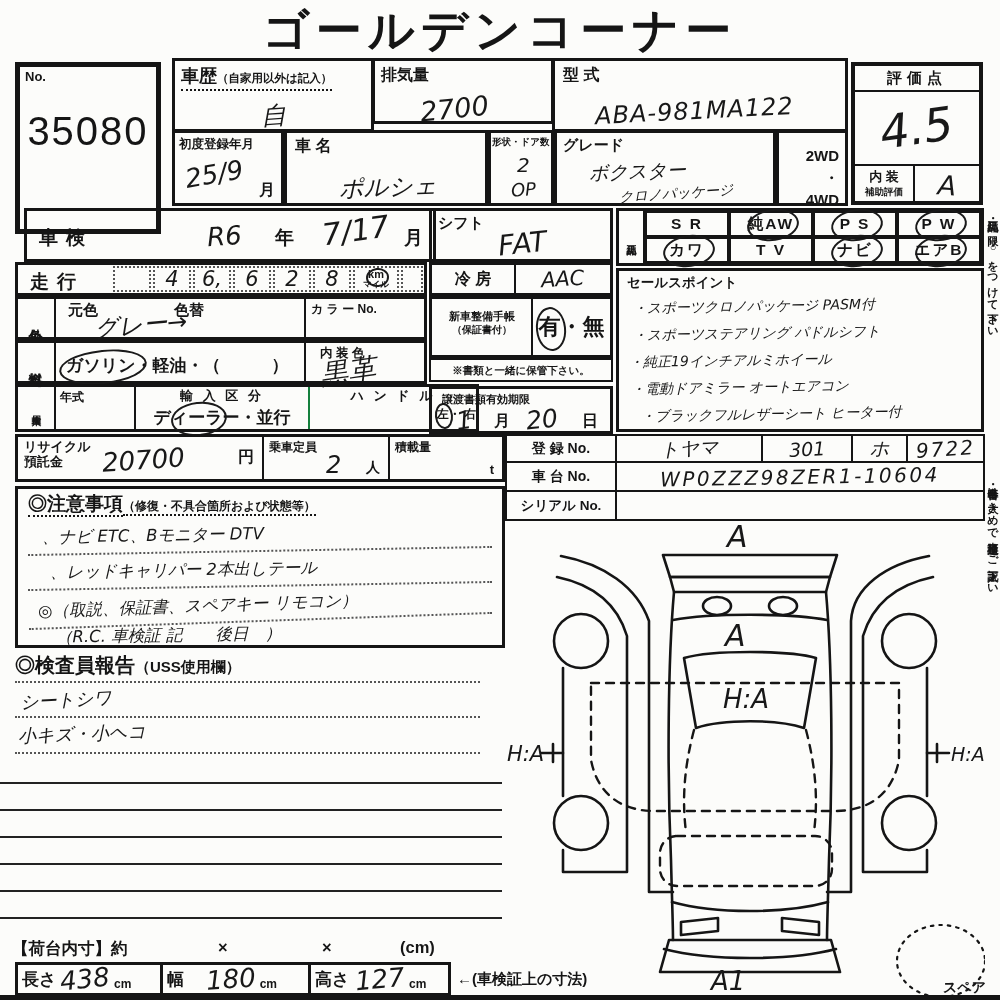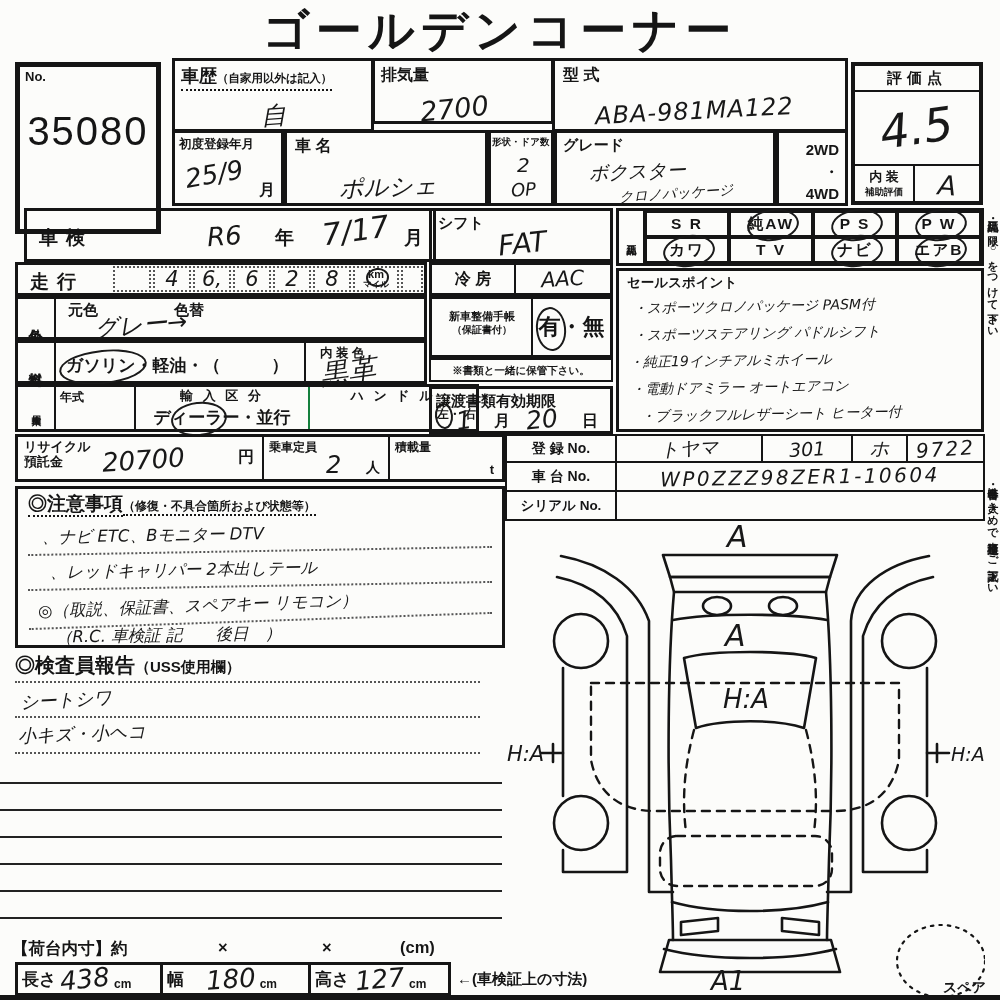--- a/index.html
+++ b/index.html
@@ -67,21 +67,21 @@
   <div class="c" style="left:488px;top:130px;width:66px;height:76px">
     <span class="abs lbl" style="left:1px;top:3px;font-size:9.5px">形状・ドア数</span>
     <div class="abs hw" style="left:26px;top:20px;font-size:20px">2</div>
     <div class="abs hw" style="left:20px;top:46px;font-size:18px;transform:rotate(-4deg)">OP</div>
   </div>
   <div class="c" style="left:554px;top:130px;width:222px;height:76px">
     <span class="abs lbl" style="left:6px;top:3px;font-size:15px">グレード</span>
     <div class="abs hw" style="left:32px;top:26px;font-size:19px;transform:rotate(-2deg)">ボクスター</div>
     <div class="abs hw" style="left:62px;top:52px;font-size:14px;transform:rotate(-4deg)">クロノパッケージ</div>
   </div>
-  <div class="c" style="left:776px;top:130px;width:72px;height:76px;text-align:right;padding:6px 6px;font-size:15px;font-weight:bold;line-height:1.45">
+  <div class="c" style="left:776px;top:130px;width:72px;height:76px;text-align:right;padding:12px 6px;font-size:15px;font-weight:bold;line-height:1.45">
     <div>2WD</div>
     <div>・</div>
     <div>4WD</div>
   </div>
 
   <div class="c" style="left:851px;top:62px;width:132px;height:143px;border-width:4px">
     <div class="lbl" style="height:24px;border-bottom:2.5px solid #151515;text-align:center;font-size:15px;letter-spacing:5px;line-height:24px">評価点</div>
     <div class="ctr" style="height:72px">
       <span class="hw" style="font-size:46px;transform:rotate(-8deg)">4.5</span>
     </div>
@@ -131,20 +131,23 @@
     <span class="dotcell" style="flex:1;margin:1px"></span>
   </div>
 
   <div class="c" style="left:15px;top:296px;width:412px;height:44px;display:flex">
     <div class="vlab" style="width:38px;border-right:2px solid #151515;font-size:14px">外色</div>
     <div style="flex:1;position:relative">
       <span class="abs lbl" style="left:12px;top:2px;font-size:15px">元色</span>
       <span class="abs lbl" style="left:118px;top:2px;font-size:15px">色替</span>
       <span class="abs hw" style="left:38px;top:10px;font-size:24px;transform:rotate(-5deg)">グレー→</span>
     </div>
+    <div style="width:118px;border-left:2px solid #151515;position:relative">
+      <span class="abs lbl" style="left:5px;top:2px;font-size:12px">カ ラ ー No.</span>
+    </div>
   </div>
 
   <div class="c" style="left:15px;top:340px;width:412px;height:44px;display:flex">
     <div class="vlab" style="width:38px;border-right:2px solid #151515;font-size:14px">燃料</div>
     <div style="flex:1;position:relative">
       <span class="abs lbl" style="left:10px;top:11px;font-size:17px">
         <span class="circ">ガソリン</span><span>・軽油・（　　　）</span>
       </span>
     </div>
     <div style="width:118px;border-left:2px solid #151515;position:relative;overflow:visible">
@@ -209,21 +212,21 @@
     </div>
     <div class="ctr" style="flex:1;font-weight:bold;font-size:22px">
       <span class="circ">有</span>
         <span>・無</span>
     </div>
   </div>
   <div class="c b2" style="left:429px;top:358px;width:184px;height:24px">
     <div class="lbl" style="font-size:10.5px;text-align:center;line-height:20px">※書類と一緒に保管下さい。</div>
   </div>
   <div class="c" style="left:429px;top:386px;width:184px;height:48px">
-    <span class="abs lbl" style="left:4px;top:3px;font-size:15px">譲渡書類有効期限</span>
+    <span class="abs lbl" style="left:10px;top:3px;font-size:11px">譲渡書類有効期限</span>
     <span class="abs hw" style="left:24px;top:17px;font-size:25px;transform:rotate(-8deg)">1</span>
     <span class="abs lbl" style="left:62px;top:22px;font-size:16px">月</span>
     <span class="abs hw" style="left:94px;top:16px;font-size:25px;transform:rotate(-6deg)">20</span>
     <span class="abs lbl" style="left:150px;top:22px;font-size:16px">日</span>
   </div>
 
   <div class="c" style="left:616px;top:208px;width:368px;height:58px;display:flex">
     <div class="vlab" style="width:26px;border-right:2px solid #151515;font-size:10px">純正品</div>
     <div style="flex:1;display:flex;flex-direction:column">
       <div class="grow" style="flex:1">

